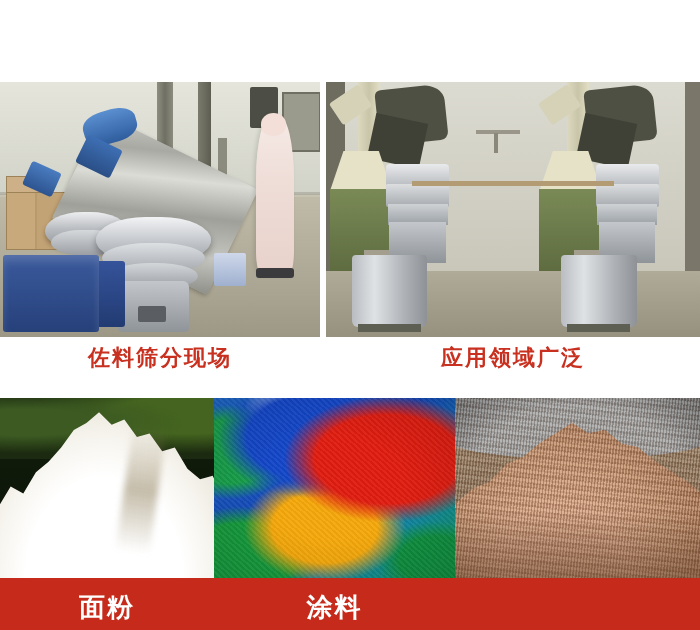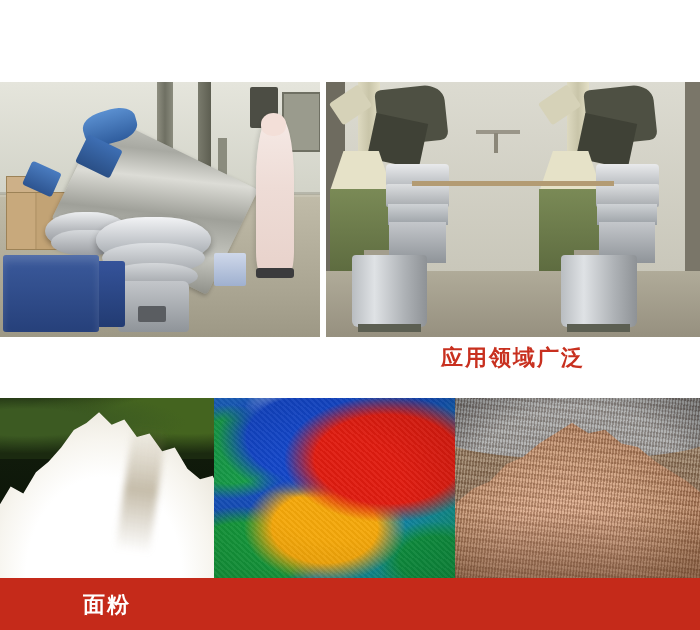--- a/index.html
+++ b/index.html
@@ -205,21 +205,21 @@
   .herb-tex{position:absolute;inset:0;
     background:
       repeating-linear-gradient(96deg,rgba(90,55,30,.30) 0 1.5px,rgba(255,230,205,.22) 1.5px 3px),
       repeating-linear-gradient(8deg,rgba(70,40,20,.16) 0 2px,rgba(255,235,210,.12) 2px 4.5px);
     opacity:.85;}
   .herb-dark{position:absolute;left:0;top:62%;width:100%;height:38%;
     background:linear-gradient(180deg,rgba(90,55,32,0),rgba(78,46,26,.45));}
 
   
   .redbar{position:absolute;left:0;top:578px;width:700px;height:52px;background:#c52a1a;}
-  .rl{position:absolute;top:12px;color:#ffffff;font-size:22px;font-weight:bold;letter-spacing:2px;}
+  .rl{position:absolute;top:12px;color:#ffffff;font-size:26px;font-weight:bold;letter-spacing:2px;}
   .rl1{left:0;width:214px;text-align:center;}
   .rl2{left:214px;width:241px;text-align:center;}
   .rl3{left:455px;width:245px;text-align:center;}
 </style>
 </head>
 <body>
 
 <div class="page">
 
 
@@ -295,20 +295,21 @@
         <div class="u-body"></div>
         <div class="u-drum"></div>
         <div class="u-feet"></div>
       </div>
 
       <div class="f2-rod"></div>
     </div>
   </div>
 
   <div class="cap-row">
+    <div class="cap cap1">佐料筛分现场</div>
     <div class="cap cap2">应用领域广泛</div>
   </div>
 
   <div class="row2">
 
     <div class="pp pp1">
       <div class="flour-bg"></div>
       <div class="flour-grass"></div>
       <div class="flour-pile"></div>
       <div class="flour-shade"></div>
@@ -324,15 +325,16 @@
       <div class="herb-bg"></div>
       <div class="herb-bowl"></div>
       <div class="herb-pile"></div>
       <div class="herb-tex"></div>
       <div class="herb-dark"></div>
     </div>
   </div>
 
   <div class="redbar">
     <div class="rl rl1">面粉</div>
+    <div class="rl rl2">涂料</div>
   </div>
 
 </div>
 
 </body></html>

